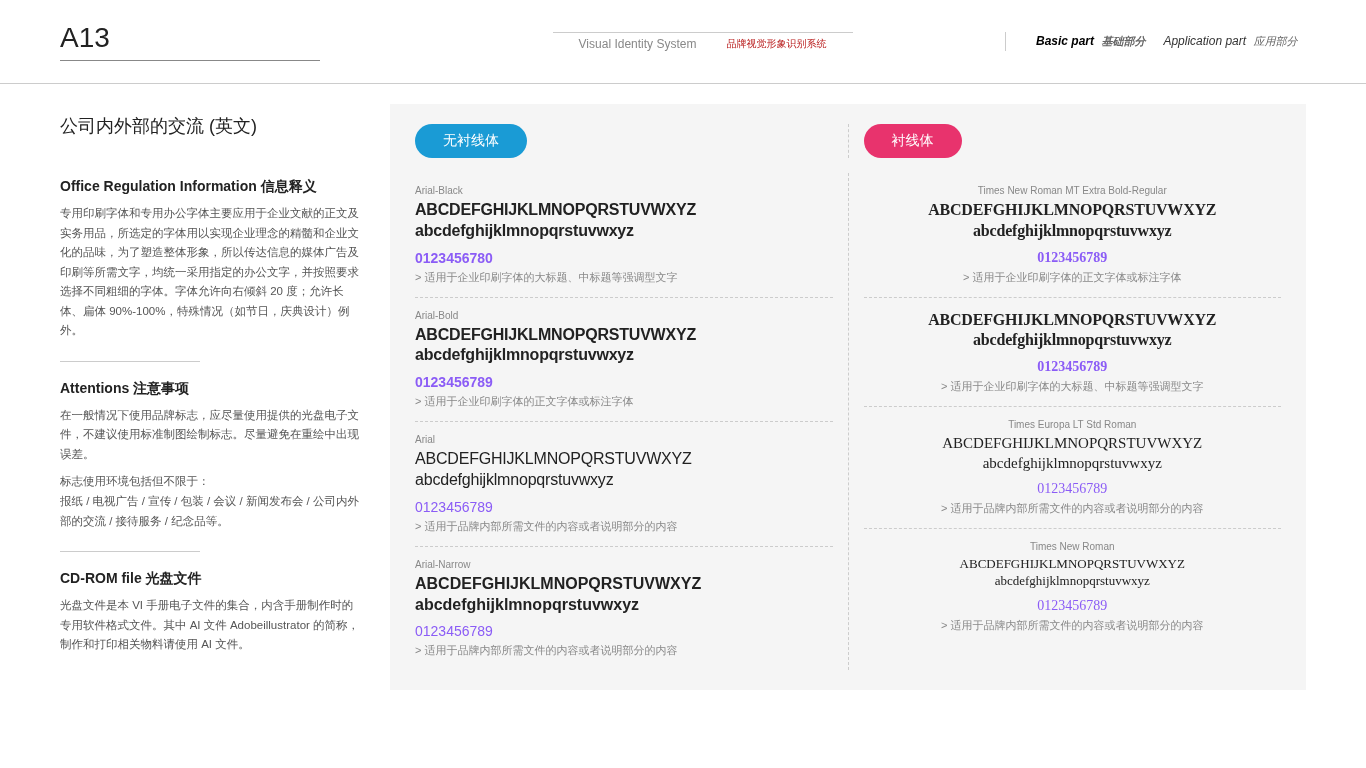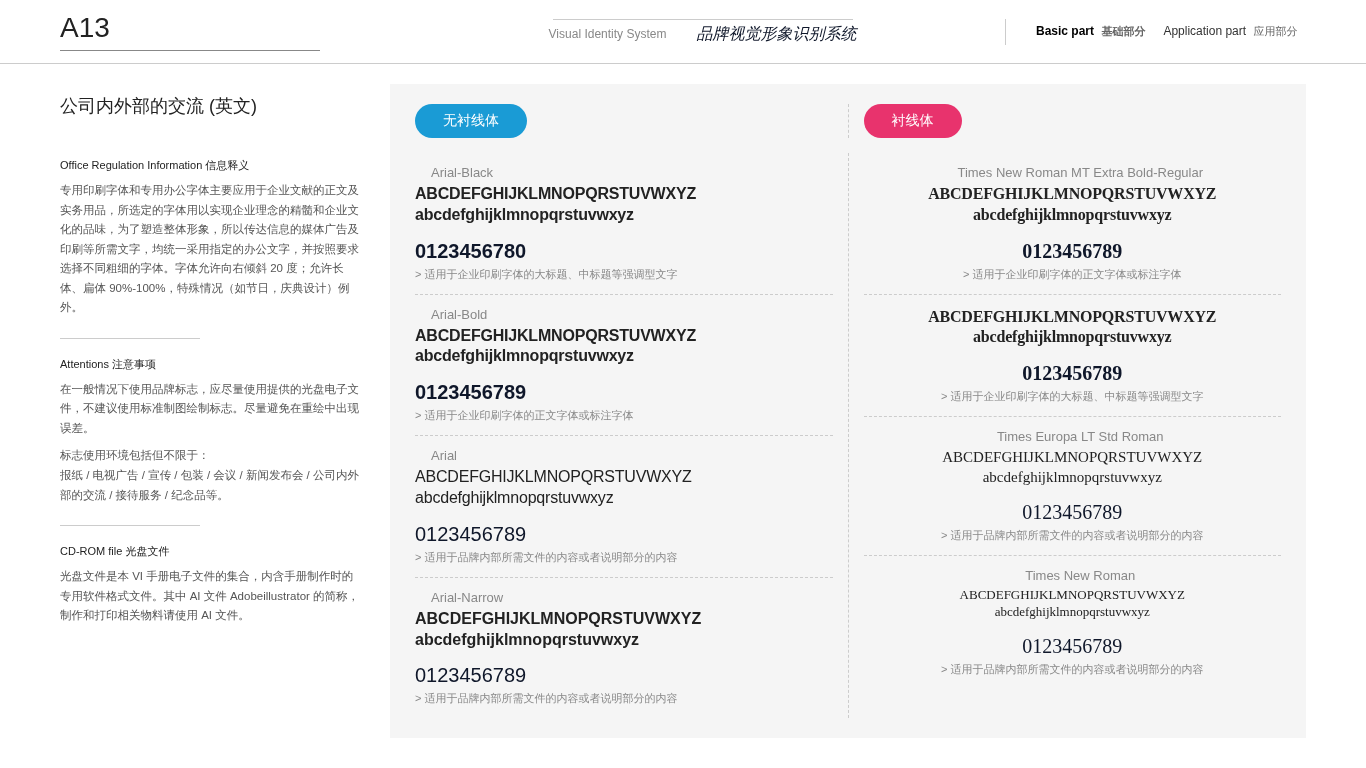--- a/index.html
+++ b/index.html
@@ -12,21 +12,21 @@
       font-size: 13px;
       color: #333;
     }
 
     
     .header {
       display: flex;
       align-items: center;
       border-bottom: 1px solid #ccc;
       padding: 0 60px;
-      height: 64px;
+      height: 84px;
     }
     .header-left {
       flex: 0 0 370px;
     }
     .page-number {
       font-size: 28px;
       font-weight: 400;
       color: #222;
       border-bottom: 1px solid #888;
       padding-bottom: 6px;
@@ -44,30 +44,30 @@
     .header-center-line {
       display: flex;
       gap: 30px;
       align-items: center;
     }
     .vi-system {
       font-size: 12px;
       color: #888;
     }
     .vi-system-cn {
-      font-size: 16px;
-      color: #0f172a;
-      font-style: italic;
+      font-size: 10px;
+      color: #b91c1c;
     }
     .header-right {
       flex: 0 0 300px;
       display: flex;
       align-items: center;
       padding-left: 30px;
       gap: 18px;
+      font-style: italic;
     }
     .nav-item {
       font-size: 12px;
       color: #333;
     }
     .nav-item.active {
       font-weight: bold;
       color: #000;
     }
 
@@ -88,22 +88,22 @@
       font-size: 18px;
       font-weight: 400;
       color: #222;
       margin-bottom: 30px;
       padding-bottom: 10px;
     }
     .sidebar-section {
       margin-bottom: 20px;
     }
     .sidebar-section-title {
-      font-size: 11px;
-      font-weight: normal;
+      font-size: 14px;
+      font-weight: bold;
       color: #222;
       margin-bottom: 8px;
     }
     .sidebar-section-body {
       font-size: 11.5px;
       color: #555;
       line-height: 1.7;
     }
     .sidebar-divider {
       border: none;
@@ -166,24 +166,23 @@
     }
 
     .font-block {
       border-bottom: 1px dashed #ccc;
       padding: 12px 0;
     }
     .font-block:last-child {
       border-bottom: none;
     }
     .font-name {
-      font-size: 13px;
+      font-size: 10px;
       color: #888;
       margin-bottom: 4px;
-      margin-left: 16px;
     }
     .font-abc-bold {
       font-size: 16px;
       font-weight: bold;
       color: #222;
       line-height: 1.3;
       letter-spacing: -0.2px;
     }
     .font-abc-bold.serif {
       font-family: 'Times New Roman', serif;
@@ -202,24 +201,24 @@
       font-weight: 400;
       color: #222;
       font-family: 'Arial Narrow', Arial, sans-serif;
       line-height: 1.3;
     }
     .font-abc-narrow.serif {
       font-family: 'Times New Roman', serif;
       font-size: 13px;
     }
     .font-numbers {
-      font-size: 20px;
-      font-weight: bold;
-      color: #0f172a;
-      margin: 14px 0 4px;
+      font-size: 14px;
+      font-weight: bold;
+      color: #8b5cf6;
+      margin: 8px 0 4px;
     }
     .font-numbers.normal {
       font-weight: 400;
     }
     .font-numbers.serif {
       font-family: 'Times New Roman', serif;
     }
     .font-desc {
       font-size: 11px;
       color: #888;

